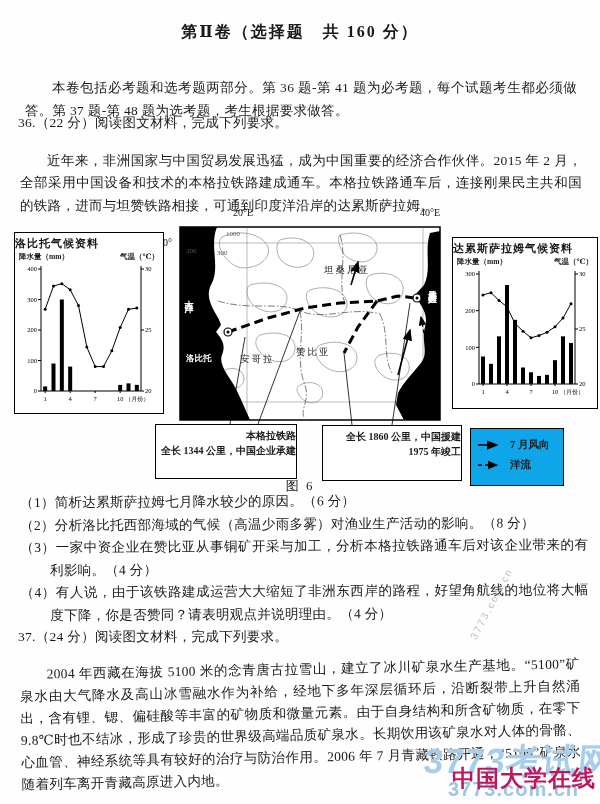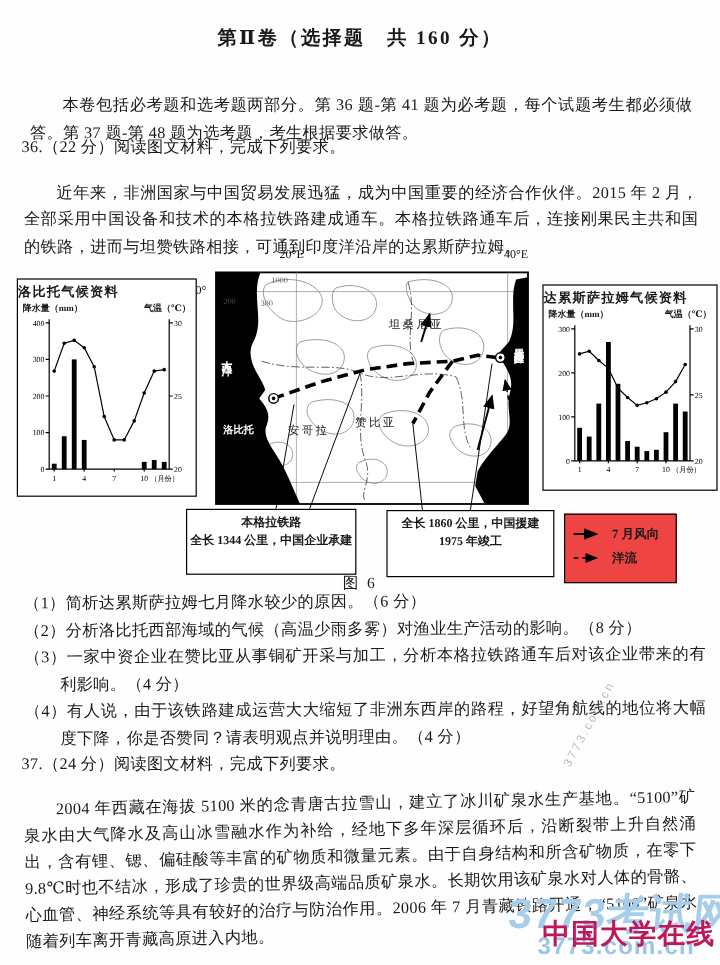--- a/index.html
+++ b/index.html
@@ -15,22 +15,22 @@
   .figure{position:absolute;left:0;top:205px;width:600px;height:290px;}
   .figure svg.mapsvg{position:absolute;left:0;top:0;}
   .geo-label{position:absolute;font-size:10px;color:#111;font-family:"Liberation Serif",serif;}
   .map-white{position:absolute;color:#fff;font-weight:bold;margin-top:30px;}
   .vert{writing-mode:vertical-rl;letter-spacing:2px;}
   .country{position:absolute;color:#222;font-size:9.5px;letter-spacing:2px;}
   .chart-box{position:absolute;border:1px solid #000;background:#fff;box-sizing:border-box;}
   .chart-title{text-align:left;font-size:11px;font-weight:bold;letter-spacing:1px;padding-top:3px;}
   .axis-row{display:flex;justify-content:space-between;font-size:7.5px;padding:1px 4px 0 4px;font-weight:bold;}
   .callout{position:absolute;border:1px solid #000;background:#fff;box-sizing:border-box;
-           text-align:center;font-size:10px;font-weight:bold;line-height:15px;padding-top:3px;}
-  .legend-box{position:absolute;border:1px solid #000;background:#ef4444;box-sizing:border-box;
+           text-align:right;font-size:10px;font-weight:bold;line-height:15px;padding-top:3px;}
+  .legend-box{position:absolute;border:1px solid #000;background:#0ea5e9;box-sizing:border-box;
               font-size:10.5px;font-weight:bold;padding:6px 6px;}
   .legend-row{display:flex;align-items:center;gap:5px;height:20px;}
   .fig-caption{position:absolute;left:0;top:272px;width:600px;text-align:center;font-size:13px;letter-spacing:2px;}
   .questions{position:absolute;left:20px;top:492px;width:568px;transform:rotate(-.3deg);transform-origin:left top;}
   .q-item{font-size:13.5px;line-height:22.5px;padding-left:2.2em;text-indent:-2.2em;
           letter-spacing:.3px;text-align:justify;}
   .q37-heading{left:18px;top:628px;}
   .q37-material{left:22px;top:650px;width:560px;text-indent:2em;line-height:22px;
                 transform:rotate(-1.1deg);transform-origin:left bottom;font-size:13.5px;}
   .wm-diag{position:absolute;left:468px;top:636px;color:#9a9a9a;font-size:10px;letter-spacing:2px;

